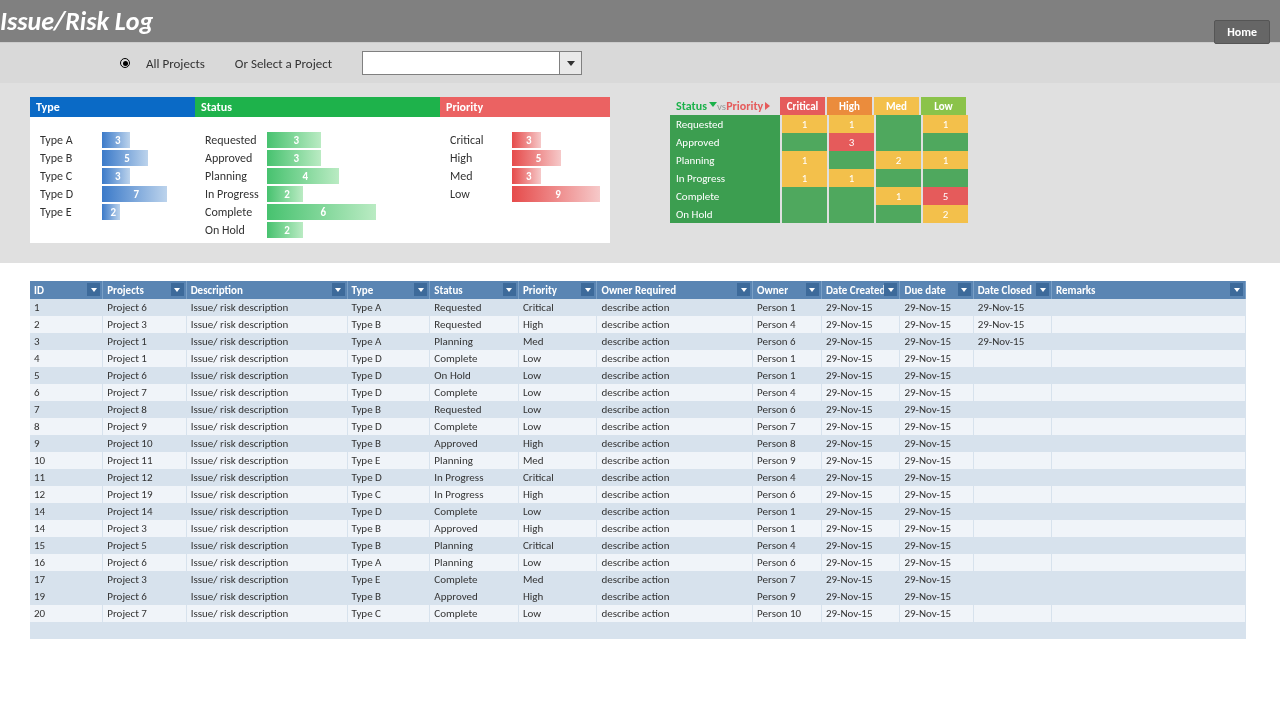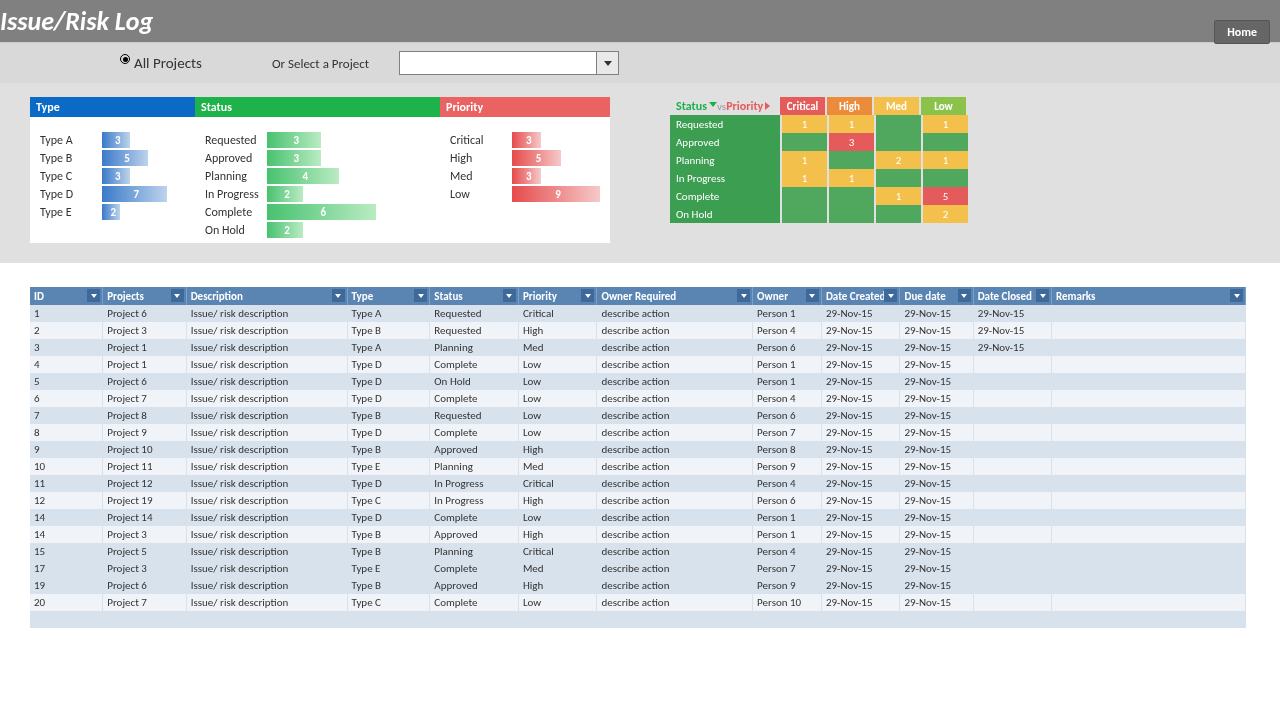--- a/index.html
+++ b/index.html
@@ -3,24 +3,24 @@
 <meta charset="utf-8">
 <style>
   * { box-sizing: border-box; margin: 0; padding: 0; font-family: "Segoe UI", Calibri, sans-serif; }
   body { background: #fff; font-size: 12px; color: #333; }
 
   .topbar { background: #808080; height: 42px; display: flex; align-items: center; position: relative; }
   .topbar .title { color: #fff; font-size: 26px; font-weight: bold; font-style: italic; }
   .home-btn { position: absolute; right: 10px; top: 20px; background: #666; color: #fff; padding: 4px 12px; font-size: 12px; font-weight: bold; border: 1px solid #555; border-radius: 2px; cursor: pointer; }
 
   .filterbar { background: #d9d9d9; padding: 8px 60px; display: flex; align-items: center; gap: 30px; border-top: 1px solid #ccc; }
-  .radio-wrap { display:flex; gap:4px; font-size:15px; margin-left:60px;}
+  .radio-wrap { display:flex; align-items:center; gap:16px; font-size:13px; margin-left:60px;}
   .radio-dot { width:10px;height:10px;border:1px solid #000;border-radius:50%;display:inline-flex;align-items:center;justify-content:center;}
   .radio-dot::after{content:"";width:5px;height:5px;background:#000;border-radius:50%;}
-  .select-label{font-size:13px;margin-left:40px;}
+  .select-label{font-size:13px;}
   .proj-select{width:220px;height:24px;border:1px solid #808080;background:#fff;position:relative;}
   .proj-select .dd{position:absolute;right:0;top:0;width:22px;height:100%;border-left:1px solid #808080;display:flex;align-items:center;justify-content:center;background:#e9e9e9;}
   .proj-select .dd::after{content:"";border:4px solid transparent;border-top:5px solid #333;margin-top:4px;}
 
   .dash { background:#e0e0e0; padding:14px 30px 20px 30px; display:flex; gap:40px; align-items:flex-start; }
   .panels{display:flex;}
   .panel{background:#fff;display:flex;flex-direction:column;}
   .panel-head{color:#fff;font-size:12px;font-weight:bold;padding:3px 6px;}
   .panel.type{width:165px;} .panel.type .panel-head{background:#0a6ac6;}
   .panel.status{width:245px;} .panel.status .panel-head{background:#1eb24b;}
@@ -40,21 +40,21 @@
   .matrix-cell{width:45px;height:18px;display:flex;align-items:center;justify-content:center;font-size:11px;margin-right:2px;}
   .matrix-rowlabel{width:110px;height:18px;display:flex;align-items:center;padding-left:6px;font-size:11px;color:#333;}
   .matrix-head{font-weight:bold;color:#fff;} .g2{background:#4fa85e;} .g3{background:#3c9e50;}
   .y1{background:#f3c04b;color:#fff;} .r1{background:#e55b5b;color:#fff;}
   .hdr-crit{background:#e55b5b;} .hdr-high{background:#eb8c3c;} .hdr-med{background:#f3c04b;} .hdr-low{background:#8bc34a;}
   .matrix-status-title{color:#1bb14a;font-weight:bold;font-size:12px;}
   .matrix-priority-title{color:#e55b5b;font-weight:bold;font-size:12px;}
   .tri-down{display:inline-block;border:4px solid transparent;border-top:5px solid #1bb14a;vertical-align:middle;margin-left:2px;}
   .tri-right{display:inline-block;border:4px solid transparent;border-left:5px solid #e55b5b;vertical-align:middle;margin-left:2px;}
 
-  .grid{margin-top:24px;padding:0 34px 20px 30px;}
+  .grid{margin-top:18px;padding:0 34px 20px 30px;}
   table{border-collapse:collapse;width:100%;font-size:11px;}
   th{background:#5a85b3;color:#fff;text-align:left;padding:2px 4px;font-weight:bold;position:relative;border-right:1px solid #7aa0c7;height:18px;}
   .dd2{position:absolute;right:2px;top:2px;width:13px;height:13px;background:#3d6a9a;display:flex;align-items:center;justify-content:center;}
   .dd2::after{content:"";border:3px solid transparent;border-top:4px solid #fff;margin-top:3px;}
   td{padding:1px 4px;border-right:1px solid #d7e2ed;height:17px;}
   tr.even td{background:#d7e2ed;} tr.odd td{background:#f0f4f9;}
   tr.blank td{background:#d7e2ed;height:17px;}
 </style>
 </head>
 <body>
@@ -509,20 +509,34 @@
           <td>Type B</td>
           <td>Planning</td>
           <td>Critical</td>
           <td>describe action</td>
           <td>Person 4</td>
           <td>29-Nov-15</td>
           <td>29-Nov-15</td>
           <td></td>
           <td></td>
         </tr>
+        <tr class="odd">
+          <td>16</td>
+          <td>Project 6</td>
+          <td>Issue/ risk description</td>
+          <td>Type A</td>
+          <td>Planning</td>
+          <td>Low</td>
+          <td>describe action</td>
+          <td>Person 6</td>
+          <td>29-Nov-15</td>
+          <td>29-Nov-15</td>
+          <td></td>
+          <td></td>
+        </tr>
         <tr class="even">
           <td>17</td>
           <td>Project 3</td>
           <td>Issue/ risk description</td>
           <td>Type E</td>
           <td>Complete</td>
           <td>Med</td>
           <td>describe action</td>
           <td>Person 7</td>
           <td>29-Nov-15</td>

